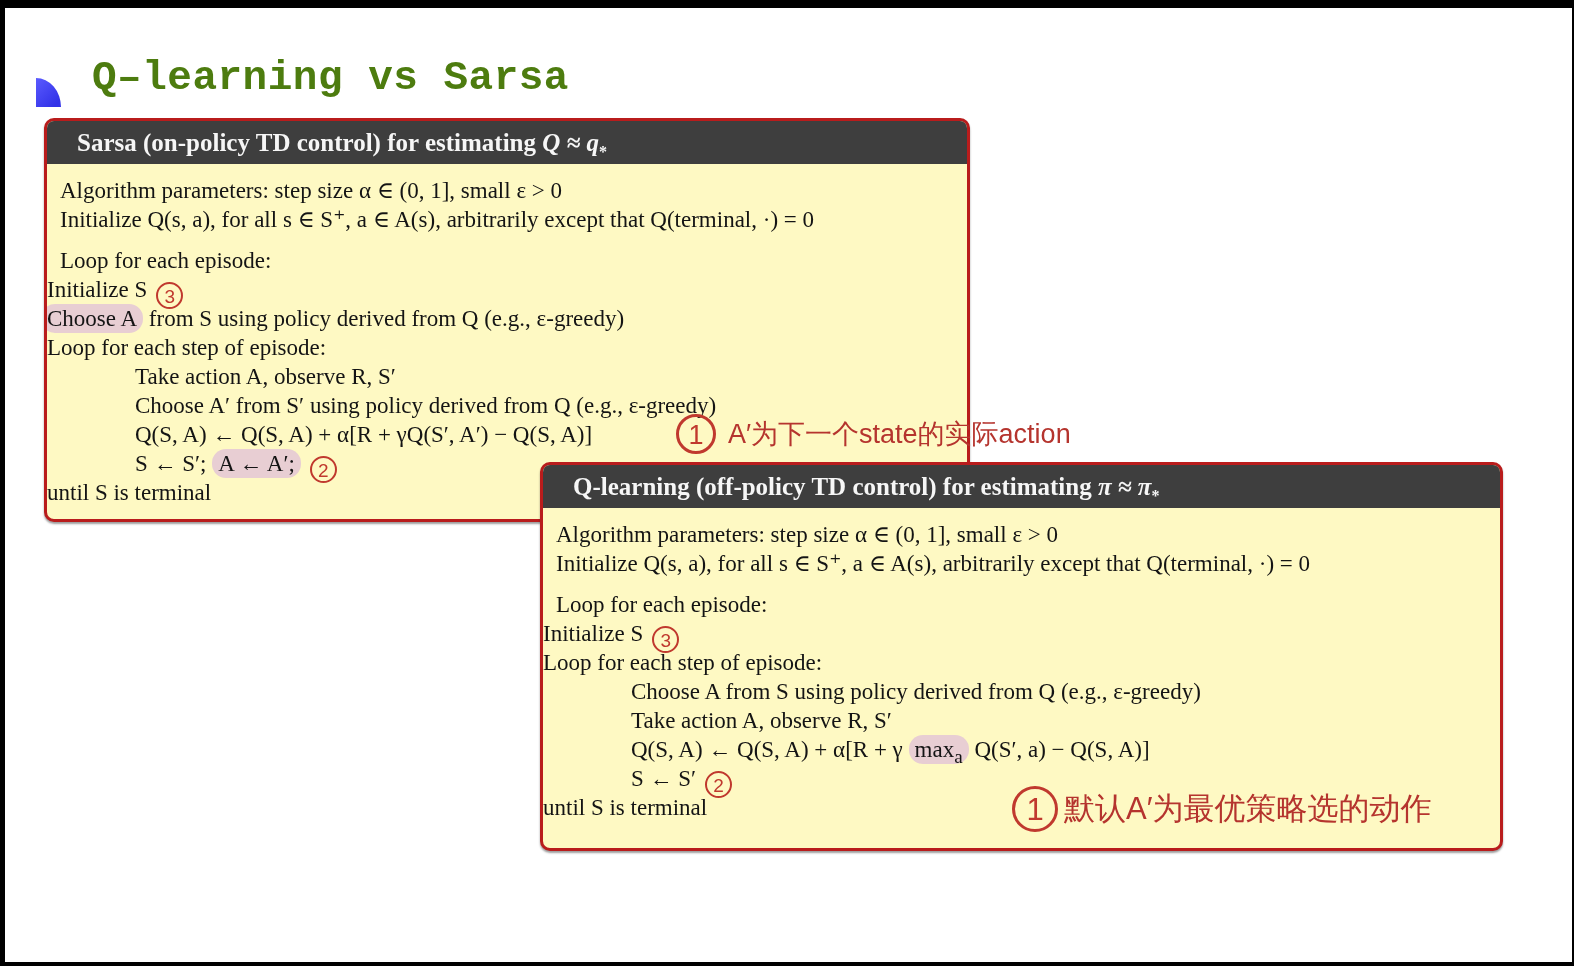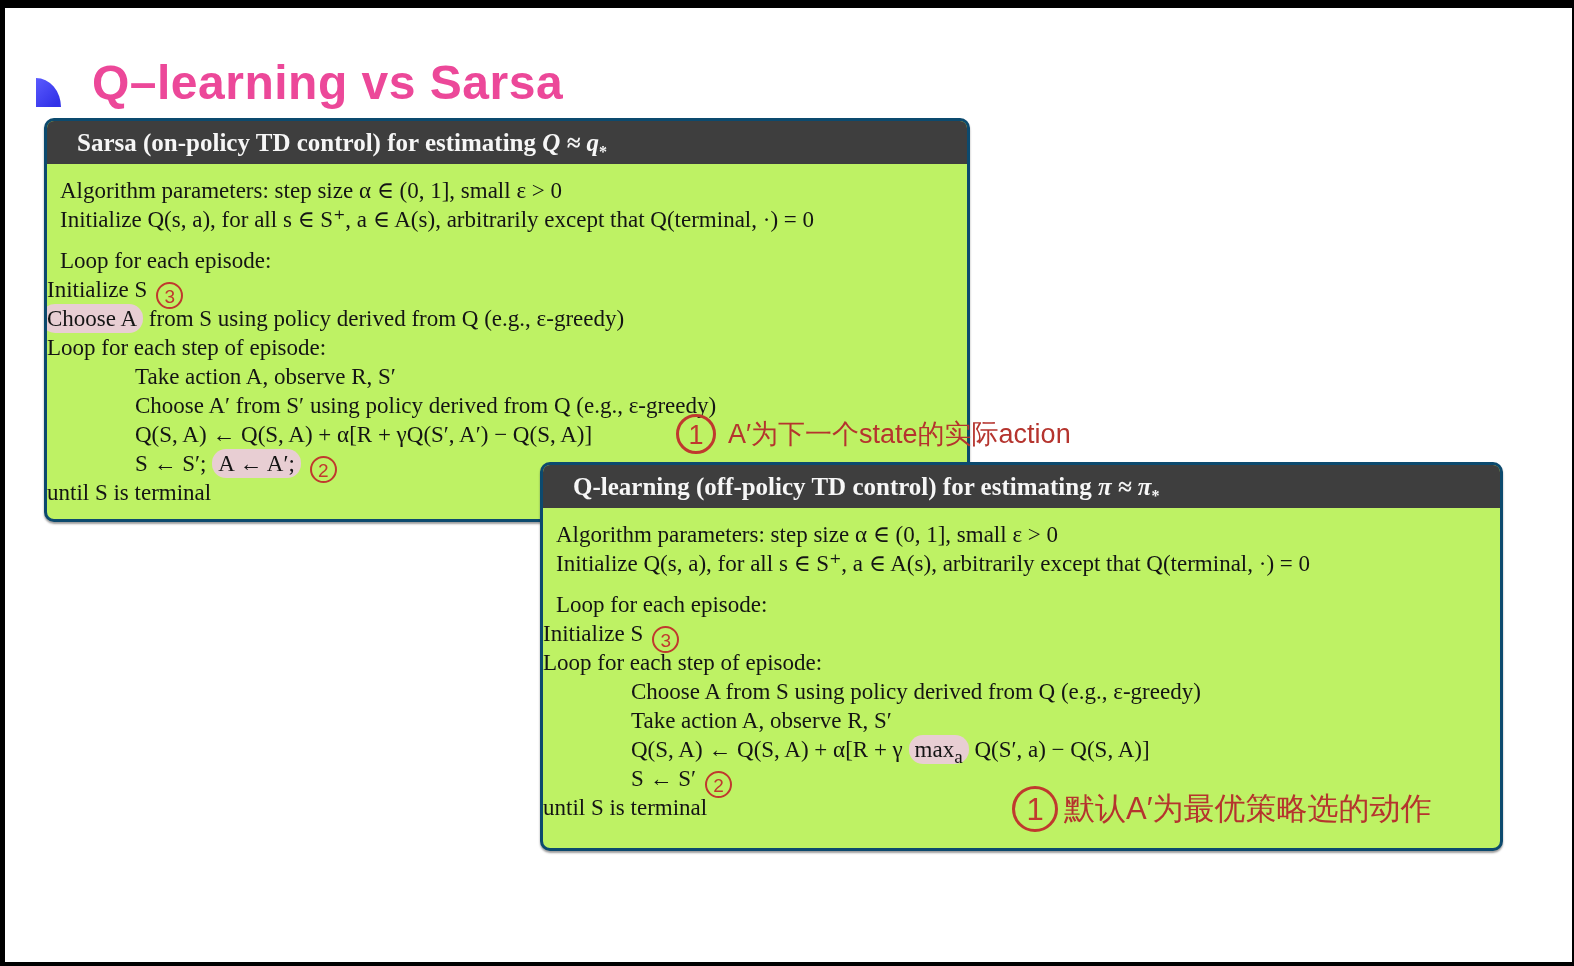--- a/index.html
+++ b/index.html
@@ -22,27 +22,27 @@
     z-index: 50;
   }
   .decor-corner {
     position: absolute; left: 36px; top: 78px;
     width: 25px; height: 29px;
     background: linear-gradient(135deg, #5a5aff 0%, #3232e8 85%);
     border-radius: 0 100% 0 0;
   }
   .page-title {
     position: absolute; left: 92px; top: 55px;
-    font-family: Liberation Sans, sans-serif;
-    font-size: 48px; color: #ec4899; letter-spacing: 0.5px;
+    font-family: Liberation Mono, monospace;
+    font-size: 41px; color: #4d7c0f; letter-spacing: 0.5px;
   }
   .algo-box {
     position: absolute;
-    background: #bef264;
-    border: 3px solid #0c4a6e;
+    background: #fef9c3;
+    border: 3px solid #b91c1c;
     border-radius: 10px;
     box-shadow: 0 2px 2px rgba(40,40,40,0.45);
     overflow: hidden;
   }
   .sarsa-box  { left: 44px;  top: 118px; width: 926px; height: 404px; z-index: 1; }
   .q-box      { left: 540px; top: 462px; width: 963px; height: 389px; z-index: 2; }
   .algo-header {
     background: #3e3e3e;
     color: #f6f6f6;
     font-weight: bold;

